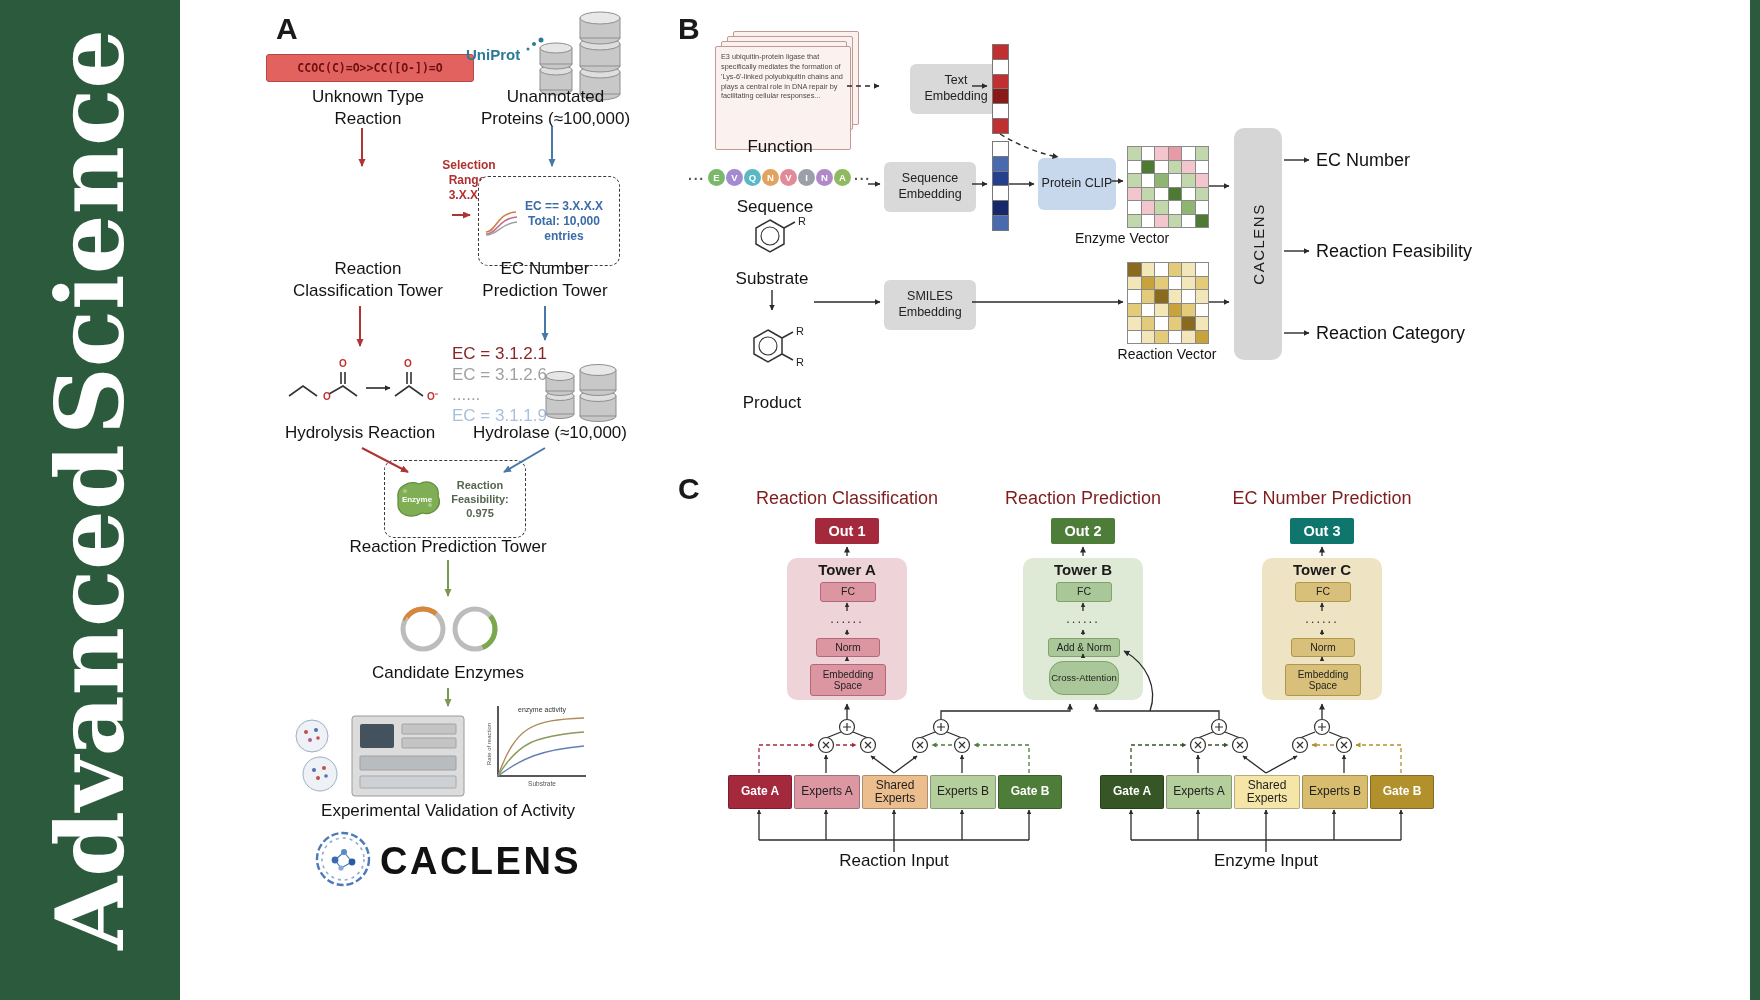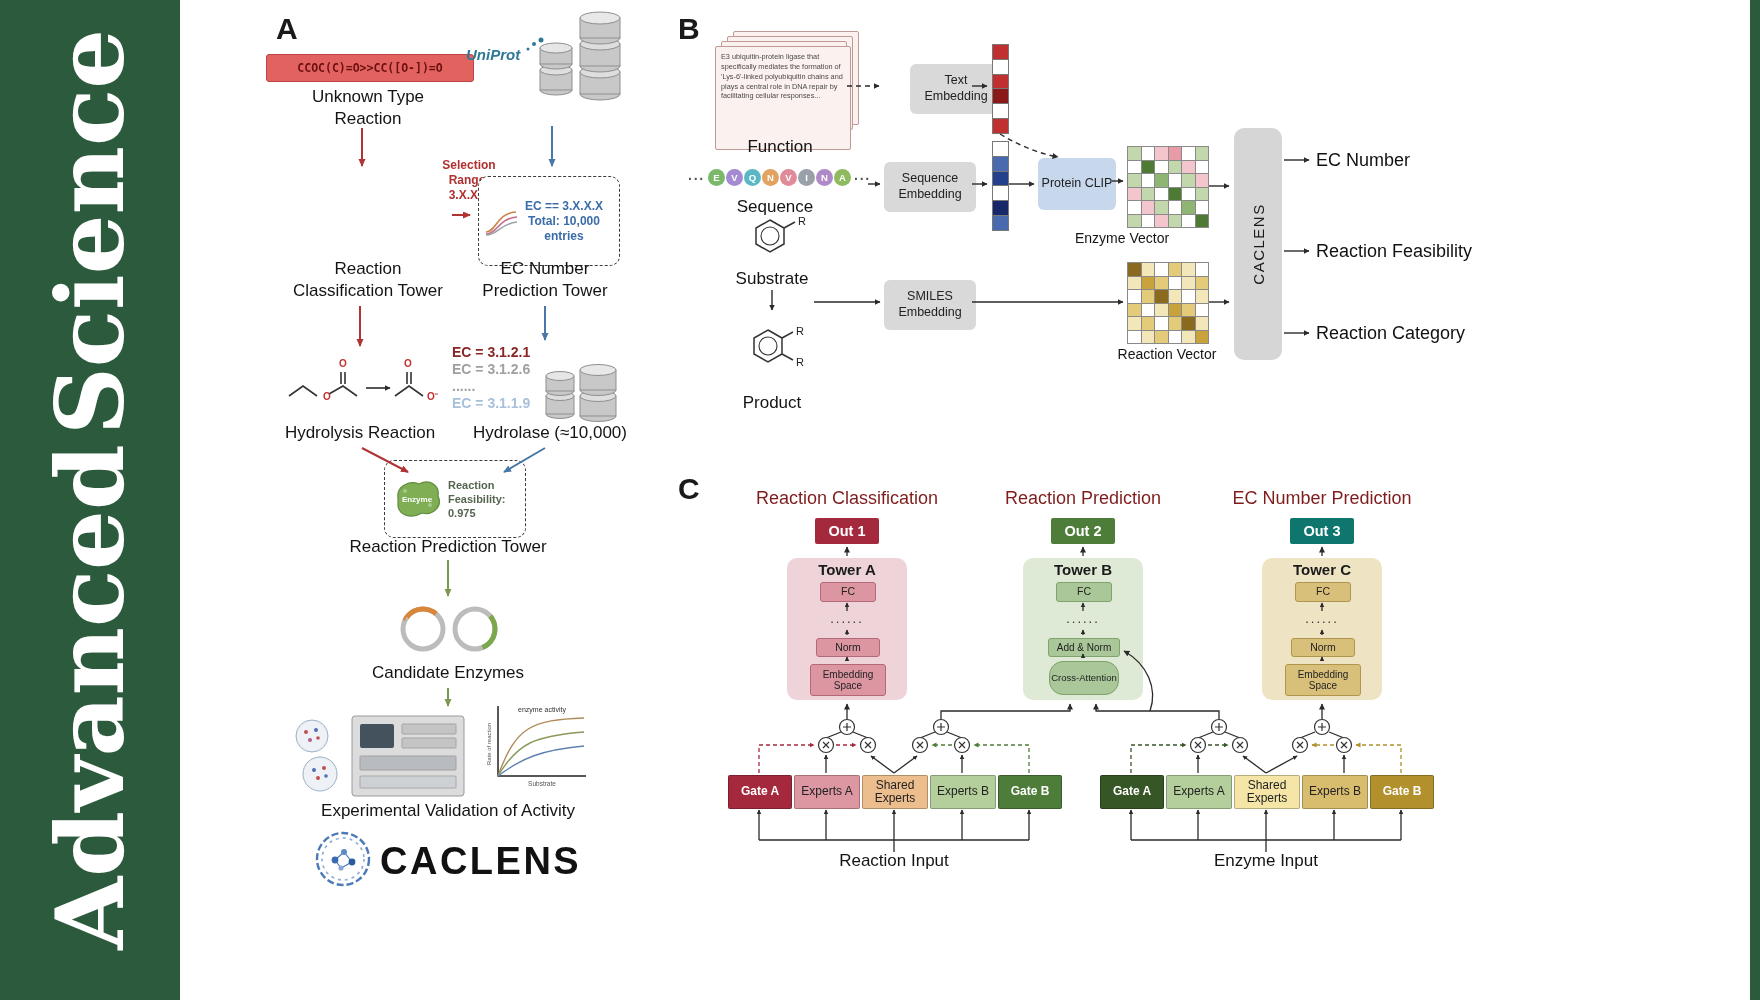--- a/index.html
+++ b/index.html
@@ -8,27 +8,27 @@
   .abs { position:absolute; }
   .band { background:#2c5a3c; }
   .band-word { color:#ffffff; font-family:"DejaVu Serif", serif; font-weight:bold; font-size:94px;
                white-space:nowrap; transform:translate(-50%,-50%) rotate(-90deg); }
   .plabel { font-size:30px; font-weight:bold; color:#1a1a1a; }
   .lbl { font-size:17px; color:#141414; text-align:center; line-height:1.3; }
   .lbl14 { font-size:14px; color:#141414; text-align:center; }
   .smiles-box { background:#e2625f; border:1px solid #bc4442; border-radius:3px; color:#6b1010;
                 font-family:"DejaVu Sans Mono", monospace; font-size:11.5px; font-weight:bold;
                 display:flex; align-items:center; justify-content:center; }
-  .uniprot { color:#2e7a96; font-size:15px; font-weight:bold;font-style:italic; }
+  .uniprot { color:#2e7a96; font-size:15px; font-weight:bold; }
   .dashbox { border:1.6px dashed #3a3a3a; border-radius:10px; display:flex; align-items:center; gap:4px; padding:5px; background:#fff; }
   .redtxt { color:#b03030; font-weight:bold; font-size:12px; text-align:center; line-height:1.25; }
   .bluetxt { color:#3a6ca8; font-weight:bold; font-size:12px; text-align:center; line-height:1.25; }
-  .ec-line { font-size:14px; font-weight:bold; line-height:1.22; }
+  .ec-line { font-size:17px; font-weight:normal; line-height:1.22; }
   .ec-red { color:#8a2525; } .ec-gray { color:#a0a0a0; } .ec-blue { color:#a8c0dc; }
-  .feas { color:#55654f; font-weight:600; font-size:11px; text-align:left; line-height:1.3; }
+  .feas { color:#55654f; font-weight:600; font-size:11px; text-align:center; line-height:1.3; }
   .brand { font-size:38px; font-weight:800; letter-spacing:2.5px; color:#111; }
   .card { background:#fbf1ef; border:1px solid #c09a94; border-radius:2px; }
   .card-text { font-size:7.3px; color:#4a4a4a; line-height:1.35; padding:5px; text-align:left; }
   .gbox { background:#d9d9d9; border-radius:6px; display:flex; align-items:center; justify-content:center;
           text-align:center; font-size:12.5px; line-height:1.25; color:#222; padding:3px; }
   .clipbox { background:#c7d7ec; }
   .vec { display:grid; grid-template-rows:repeat(6,1fr); gap:1px; background:#777; border:1px solid #777; width:15px; height:88px; }
   .vec i, .mat i { display:block; }
   .mat { display:grid; grid-template-columns:repeat(6,1fr); grid-auto-rows:1fr; gap:1px; background:#8a8a8a;
          border:1px solid #8a8a8a; width:80px; height:80px; }
@@ -91,20 +91,24 @@
         <ellipse cx="64" cy="62" rx="20" ry="6" fill="#dedede"></ellipse>
       <ellipse cx="64" cy="56" rx="20" ry="6" fill="#c8c8c8"></ellipse>
         <rect x="44" y="34" width="40" height="22" fill="#c8c8c8"></rect>
         <ellipse cx="64" cy="34" rx="20" ry="6" fill="#dedede"></ellipse>
       <ellipse cx="64" cy="28" rx="20" ry="6" fill="#c8c8c8"></ellipse>
         <rect x="44" y="8" width="40" height="20" fill="#c8c8c8"></rect>
         <ellipse cx="64" cy="8" rx="20" ry="6" fill="#e8e8e8"></ellipse>
     </g>
   </svg>
 
+  <div class="abs lbl" style="left:458px;top:86px;width:195px">
+    <div>Unannotated</div>
+    <div>Proteins (≈100,000)</div>
+  </div>
 
 
   <div class="abs redtxt" style="left:437px;top:158px;width:64px">Selection Range: 3.X.X.X</div>
 
   <div class="abs dashbox" style="left:478px;top:176px;width:130px;height:78px">
     <svg width="34" height="30">
       <g fill="none" stroke-width="1.6">
         <path d="M2,26 C12,26 13,7 32,6" stroke="#c8824a"></path>
         <path d="M2,28 C13,28 15,12 33,11" stroke="#c86a8a"></path>
         <path d="M2,29 C14,29 17,17 33,16" stroke="#9aa0a8"></path>

